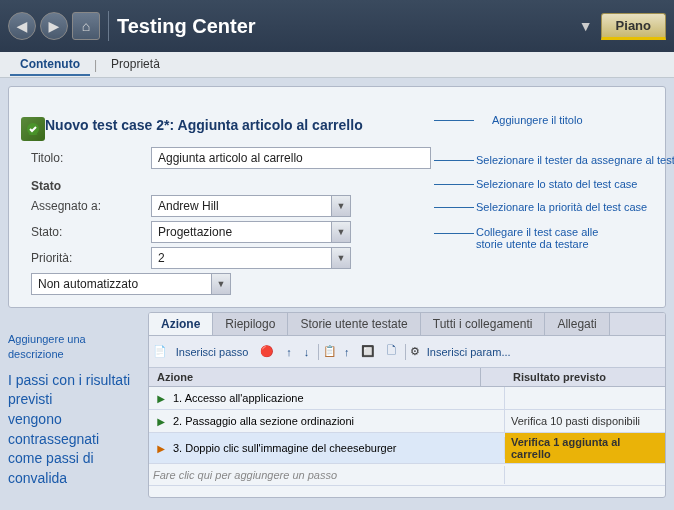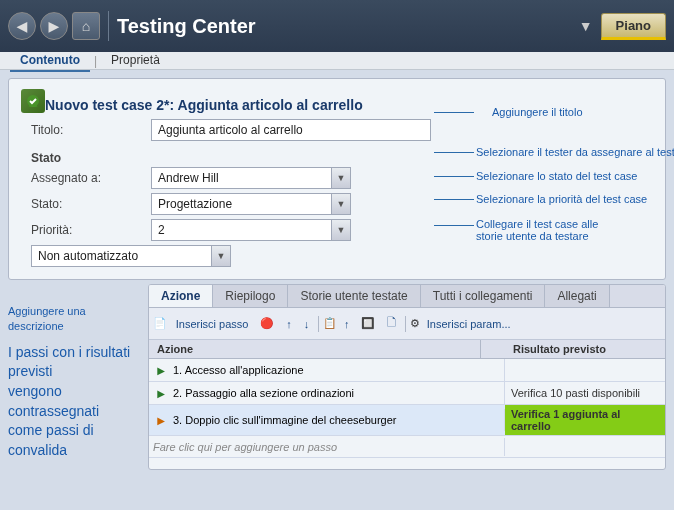--- a/index.html
+++ b/index.html
@@ -67,21 +67,21 @@
       font-weight: bold;
       color: #333;
       border-radius: 3px 3px 0 0;
       cursor: pointer;
     }
 
     
     .secondbar {
       background: #e8ecf0;
       border-bottom: 1px solid #c0c8d0;
-      height: 18px;
+      height: 26px;
       display: flex;
       align-items: center;
       padding: 0 10px;
       gap: 2px;
     }
     .sec-tab {
       padding: 3px 10px;
       font-size: 12px;
       cursor: pointer;
       border-bottom: 2px solid transparent;
@@ -279,22 +279,23 @@
     .step-icon.orange { color: #cc6600; }
 
     
     .step-row.highlighted .col-result {
       background: #c0d8f8;
       font-weight: bold;
     }
 
     .title-row {
       display: flex;
-      align-items: flex-end;
+      align-items: flex-start;
       margin-bottom: 6px;
+      margin-top: 20px;
     }
     .form-box {
       background: #f0f4f8;
       border: 1px solid #b0b8c8;
       border-radius: 3px;
       padding: 10px 12px 8px;
     }
 
     
     .page-wrapper {
@@ -487,21 +488,21 @@
       </div>
 
       <div class="step-row active-row highlighted" style="background:#dce8f8;">
         <div class="col-action">
           <span class="step-icon orange">▶</span>
           <span>
             <span>3.</span>
             <span>Doppio clic sull'immagine del cheeseburger</span>
           </span>
         </div>
-        <div class="col-result" style="background:#84cc16; font-weight:bold;">Verifica 1 aggiunta al carrello</div>
+        <div class="col-result" style="background:#eab308; font-weight:bold;">Verifica 1 aggiunta al carrello</div>
       </div>
 
       <div class="step-row italic-row">
         <div class="col-action">
           <span>Fare clic qui per aggiungere un passo</span>
         </div>
         <div class="col-result"></div>
       </div>
 
     </div>

